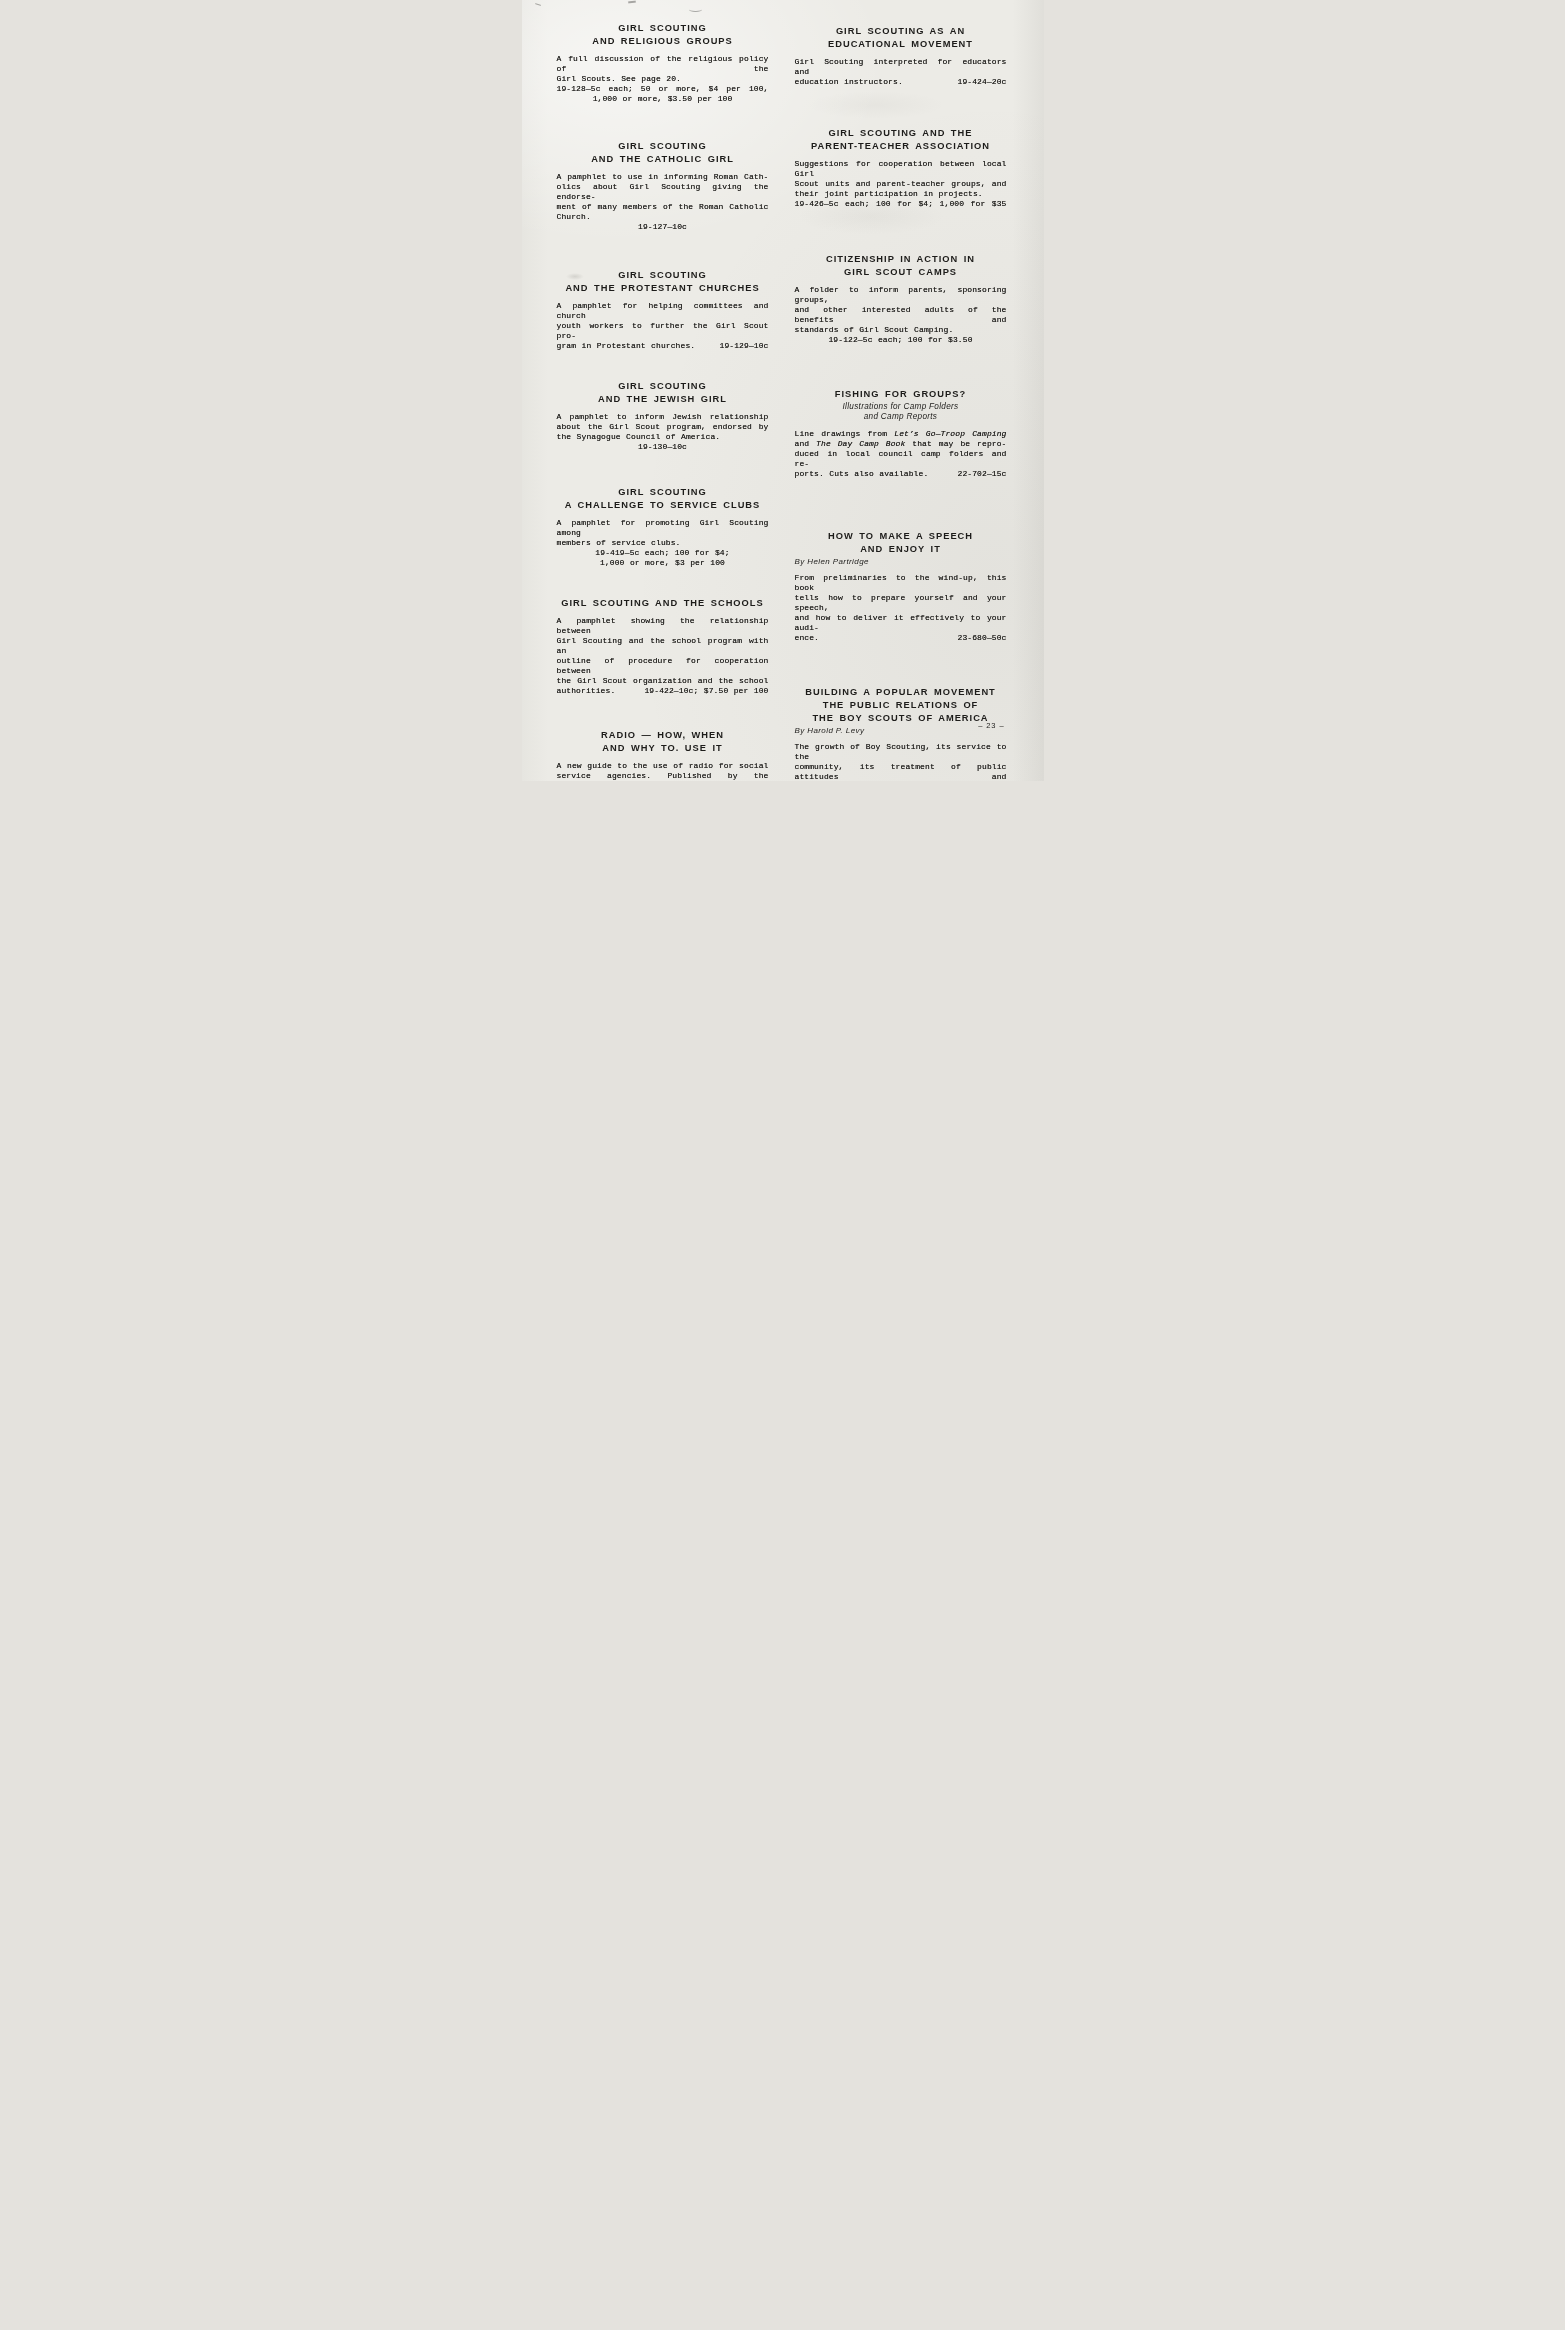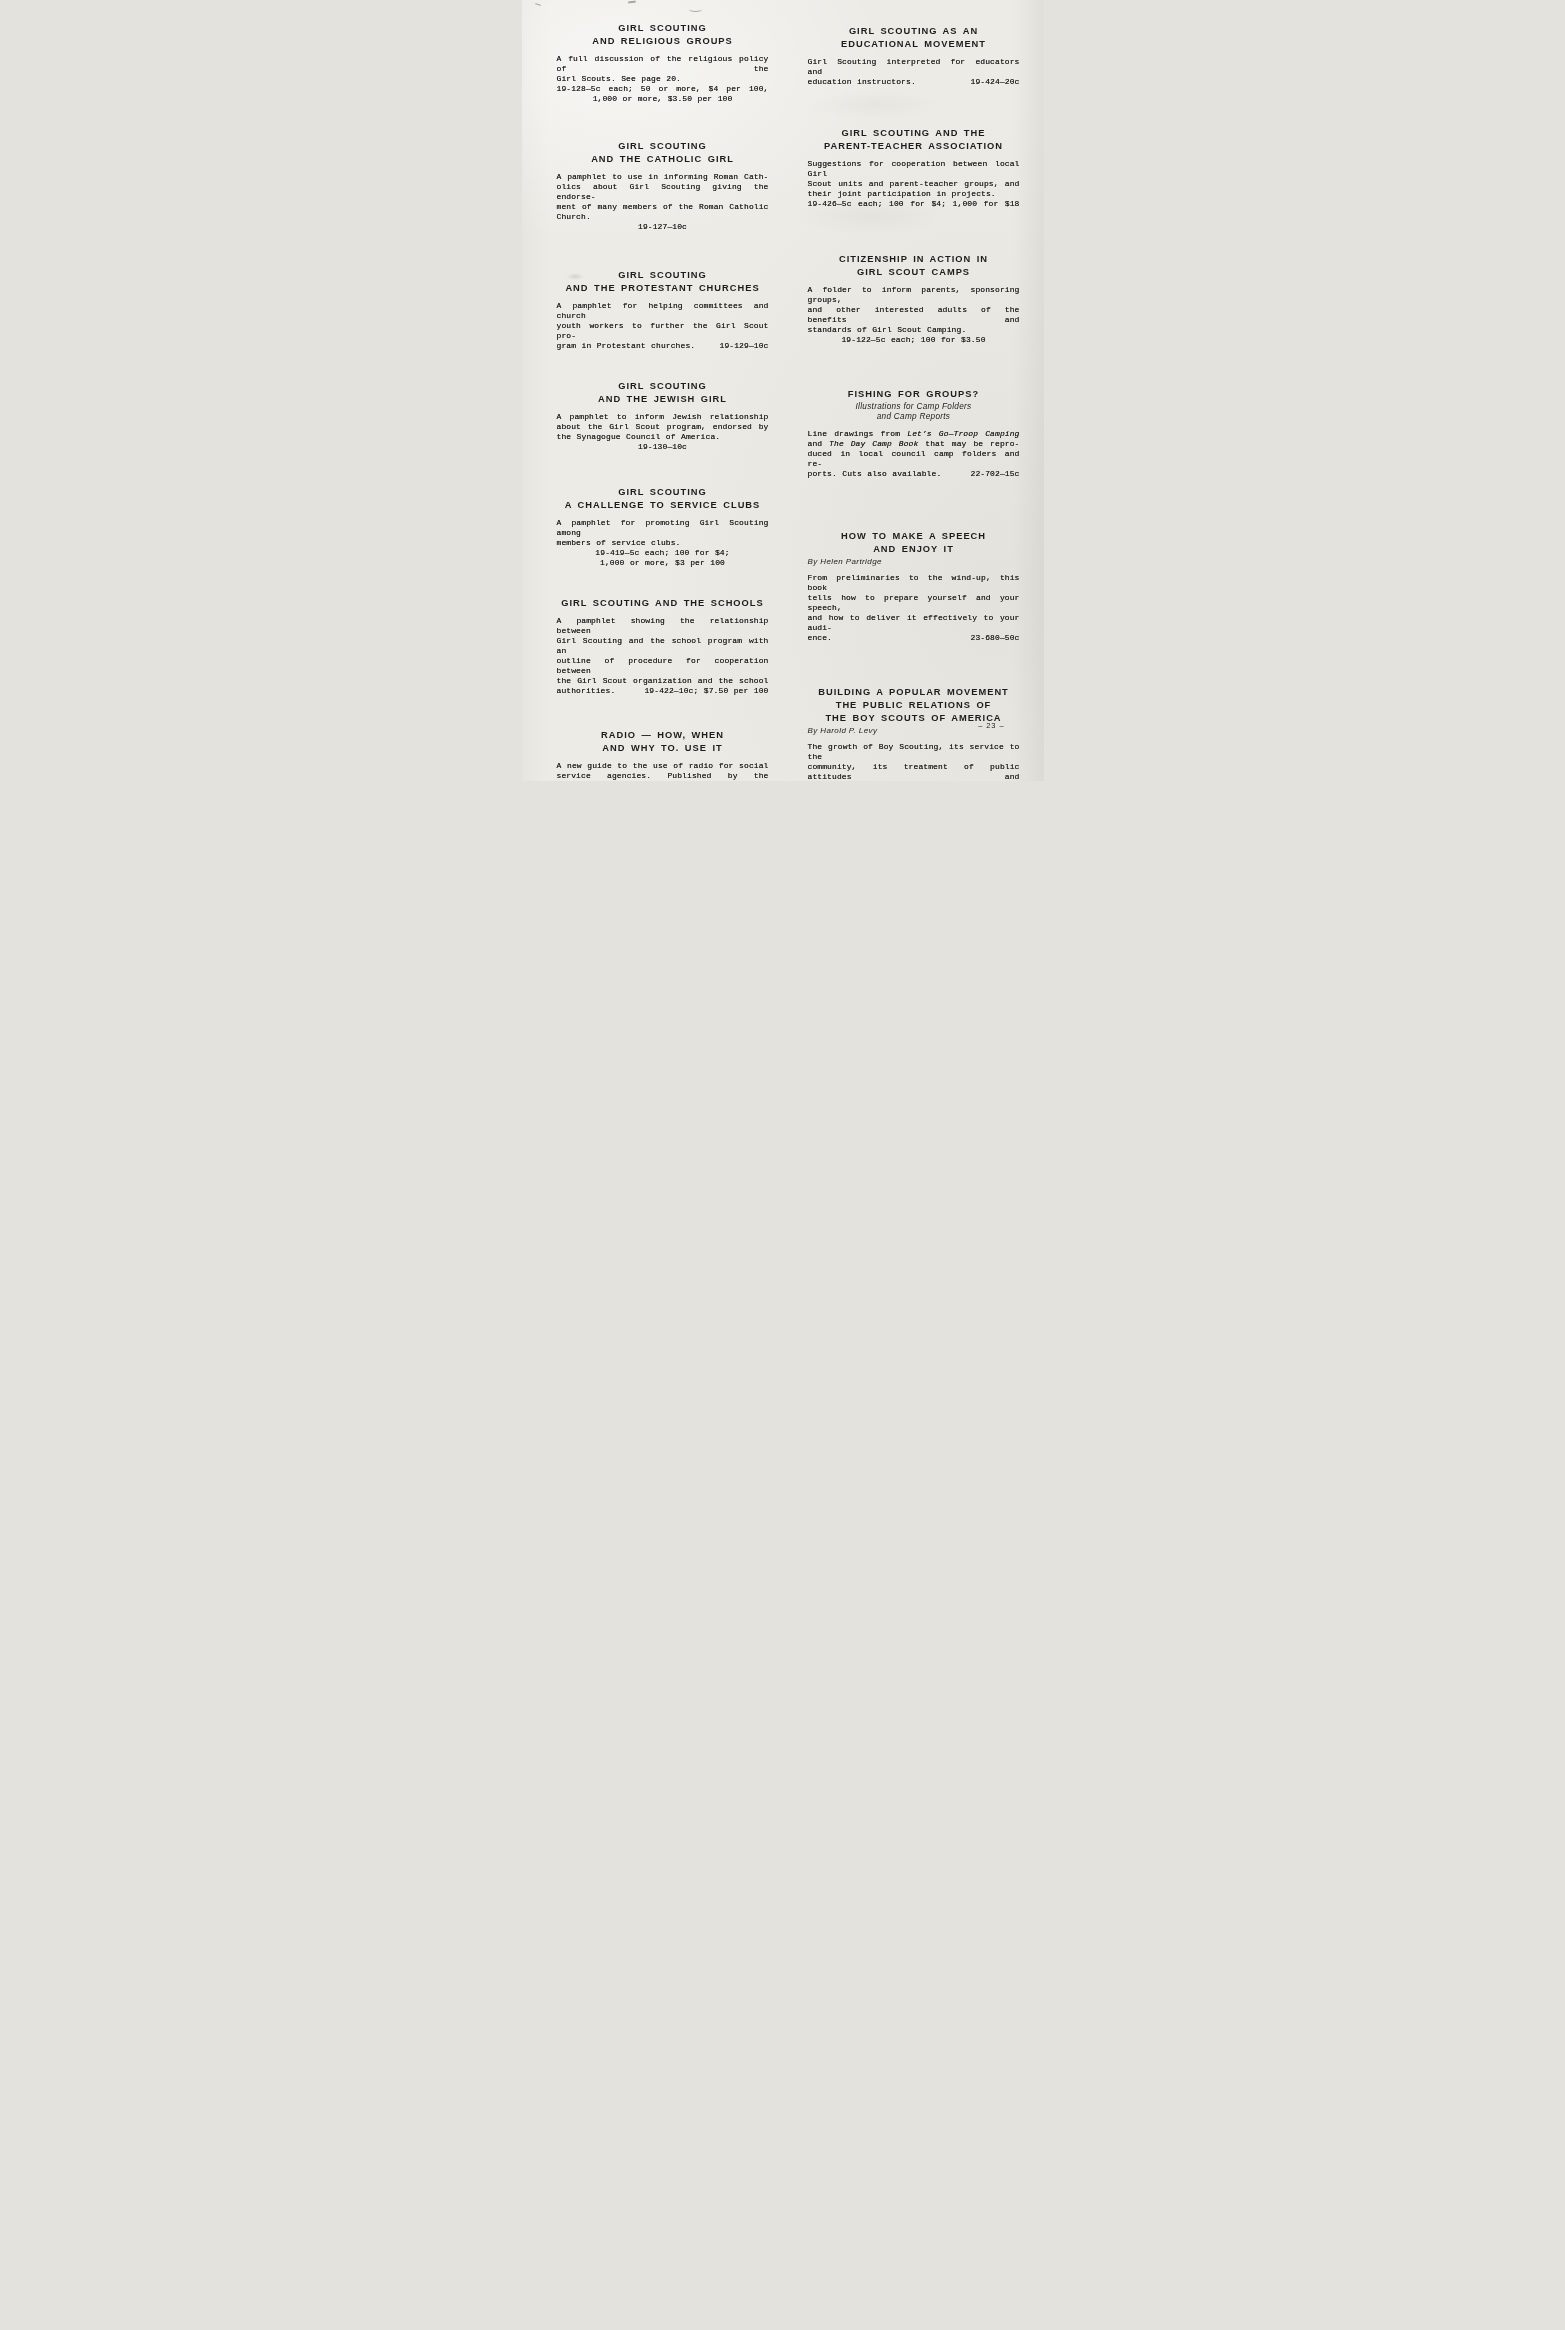--- a/index.html
+++ b/index.html
@@ -13,21 +13,21 @@
       linear-gradient(to right, rgba(120,118,110,.05), transparent 5%, transparent 94%, rgba(100,98,92,.09)),
       #ecebe6;
     font-family:"Liberation Sans", sans-serif;
     color:#1d1c1a;
     overflow:hidden;
   }
   .content{
     position:relative;
     display:grid;
     grid-template-columns:212px 212px;
-    column-gap:39px;
+    column-gap:26px;
     padding:22.4px 36px 0 35px;
   }
   .section{break-inside:avoid;}
   .title{ text-align:center; font-weight:700; }
   .tl{ font-size:9.3px; line-height:13px; letter-spacing:1px; word-spacing:1.9px; white-space:nowrap; }
   .subtitle{ text-align:center; font-weight:400; font-style:italic; margin-top:0.9px; }
   .stl{ font-size:8.2px; line-height:10.7px; letter-spacing:0.3px; }
   .byline{ text-align:left; font-style:italic; font-size:8px; line-height:11.2px; letter-spacing:0.4px; }
   .body{ margin-top:6px; font-size:8px; line-height:10px; letter-spacing:0.1px; word-spacing:0.5px;
          text-shadow:0 0 0.2px rgba(25,24,22,.7);font-family:Liberation Mono, monospace; }
@@ -186,21 +186,21 @@
         </section>
         <section class="section" data-name="section-parent-teacher">
           <div class="title" data-name="section-title">
             <div class="tl" data-name="title-line">GIRL SCOUTING AND THE</div>
             <div class="tl" data-name="title-line">PARENT-TEACHER ASSOCIATION</div>
           </div>
           <div class="body" data-name="section-body">
             <div class="l j" data-name="body-line"><span data-name="text-run">Suggestions for cooperation between local Girl</span></div>
             <div class="l j" data-name="body-line"><span data-name="text-run">Scout units and parent-teacher groups, and</span></div>
             <div class="l" data-name="body-line"><span data-name="text-run">their joint participation in projects.</span></div>
-            <div class="l j" data-name="body-line"><span data-name="text-run">19-426—5c each; 100 for $4; 1,000 for $18</span></div>
+            <div class="l j" data-name="body-line"><span data-name="text-run">19-426—5c each; 100 for $4; 1,000 for $35</span></div>
           </div>
         </section>
         <section class="section" data-name="section-citizenship-camps">
           <div class="title" data-name="section-title">
             <div class="tl" data-name="title-line">CITIZENSHIP IN ACTION IN</div>
             <div class="tl" data-name="title-line">GIRL SCOUT CAMPS</div>
           </div>
           <div class="body" data-name="section-body">
             <div class="l j" data-name="body-line"><span data-name="text-run">A folder to inform parents, sponsoring groups,</span></div>
             <div class="l j" data-name="body-line"><span data-name="text-run">and other interested adults of the benefits and</span></div>

